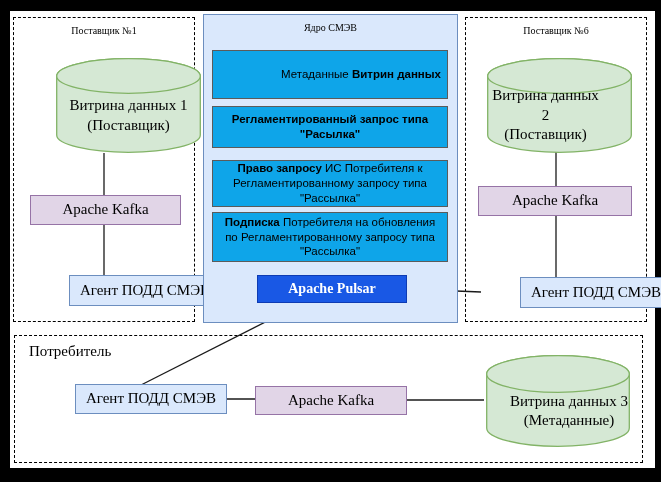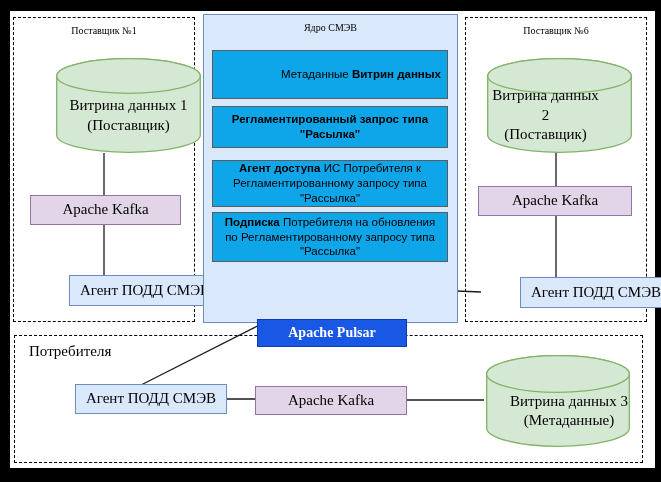--- a/index.html
+++ b/index.html
@@ -48,21 +48,21 @@
 
 <div class="abs dashed-group" style="left:13px;top:17px;width:182px;height:305px;">
   <div class="group-title">Поставщик №1</div>
 </div>
 
 <div class="abs dashed-group" style="left:465px;top:17px;width:182px;height:305px;">
   <div class="group-title">Поставщик №6</div>
 </div>
 
 <div class="abs dashed-group" style="left:14px;top:335px;width:629px;height:128px;">
-  <div class="group-title-left">Потребителя</div>
+  <div class="group-title-left">Потребитель</div>
 </div>
 
 <svg class="connector-layer" width="661" height="482" viewBox="0 0 661 482">
   <g stroke="#1a1a1a" stroke-width="1.3">
     <line x1="104" y1="153" x2="104" y2="196"></line>
     <line x1="104" y1="225" x2="104" y2="276"></line>
     <line x1="181" y1="290" x2="258" y2="290"></line>
     <line x1="406" y1="289" x2="481" y2="292"></line>
     <line x1="556" y1="152" x2="556" y2="187"></line>
     <line x1="556" y1="215" x2="556" y2="278"></line>
@@ -115,22 +115,22 @@
   <div class="group-title">Ядро СМЭВ</div>
 </div>
 <div class="abs core-items" style="left:212px;top:50px;width:236px;">
     <div class="core-item">
       <div><span>Метаданные </span><span class="b">Витрин данных</span></div>
     </div>
     <div class="core-item">
       <div><span class="b">Регламентированный запрос типа "Расылка"</span></div>
     </div>
     <div class="core-item">
-      <div><span class="b">Агент доступа</span><span> ИС Потребителя к Регламентированному запросу типа "Рассылка"</span></div>
+      <div><span class="b">Право запросу</span><span> ИС Потребителя к Регламентированному запросу типа "Рассылка"</span></div>
     </div>
     <div class="core-item">
       <div><span class="b">Подписка</span><span> Потребителя на обновления по Регламентированному запросу типа "Рассылка"</span></div>
     </div>
   </div>
-<div class="abs pulsar-node" style="left:257px;top:275px;width:150px;height:28px;margin-top:44px;">Apache Pulsar</div>
+<div class="abs pulsar-node" style="left:257px;top:275px;width:150px;height:28px;">Apache Pulsar</div>
 
 <div class="abs node agent-node" style="left:35px;top:384px;width:152px;height:30px;">Агент ПОДД СМЭВ</div>
 <div class="abs node kafka-node" style="left:255px;top:386px;width:152px;height:29px;">Apache Kafka</div>
 
 </body></html>

